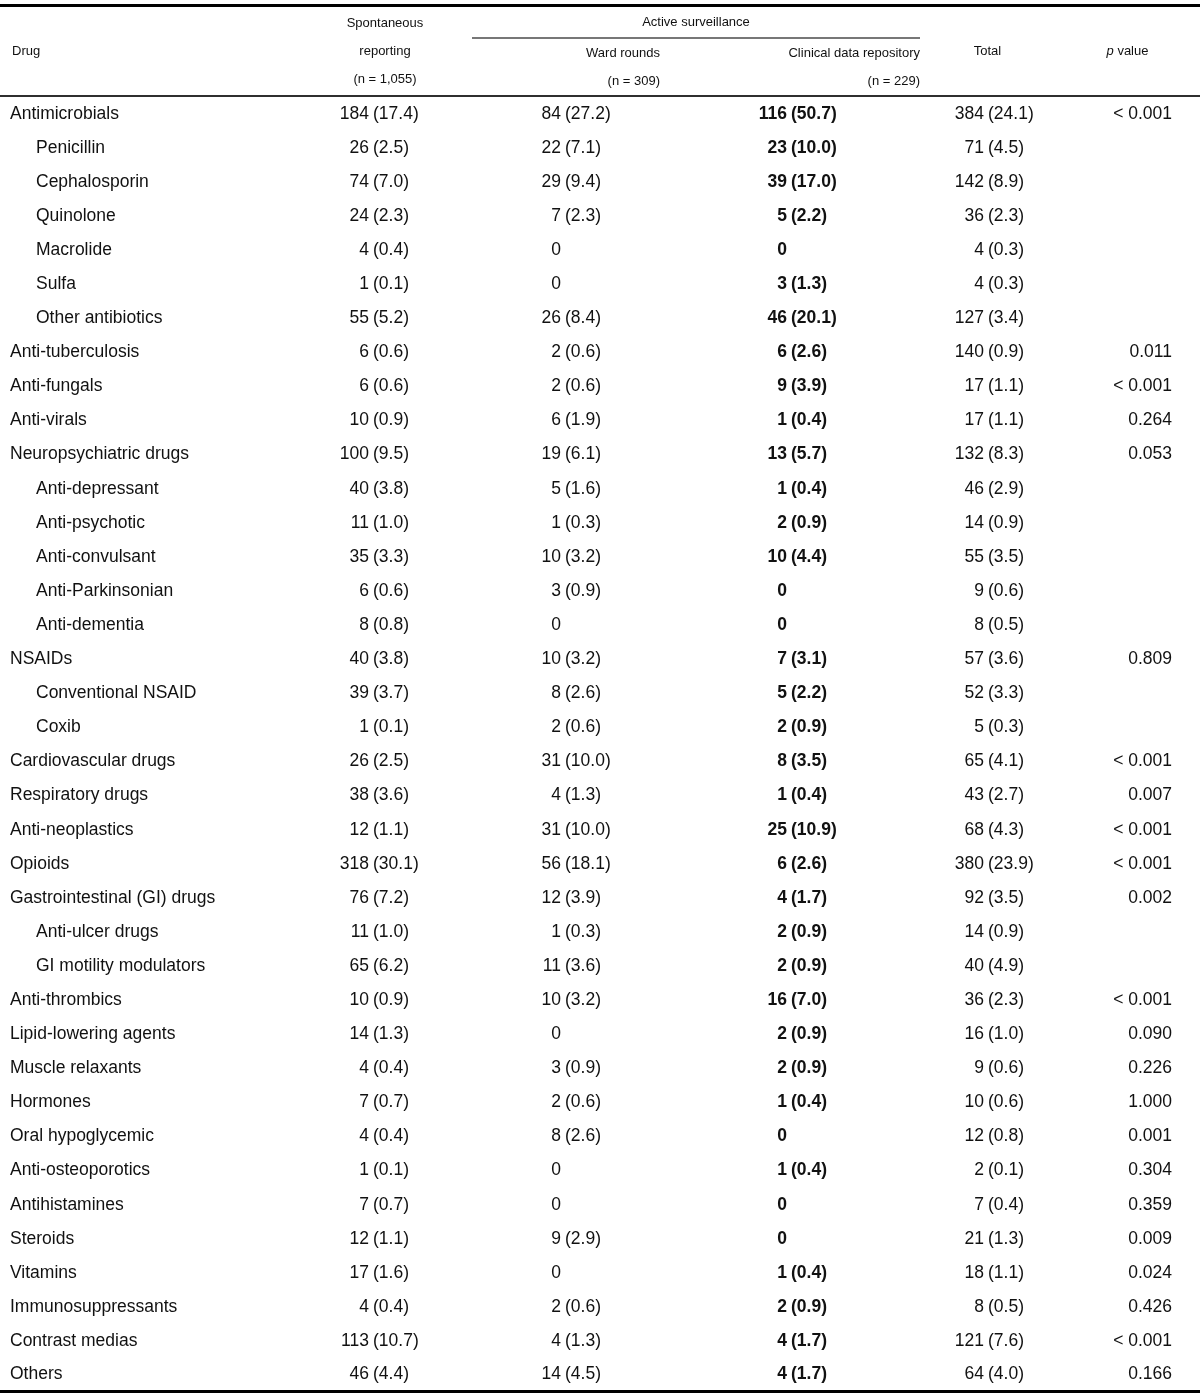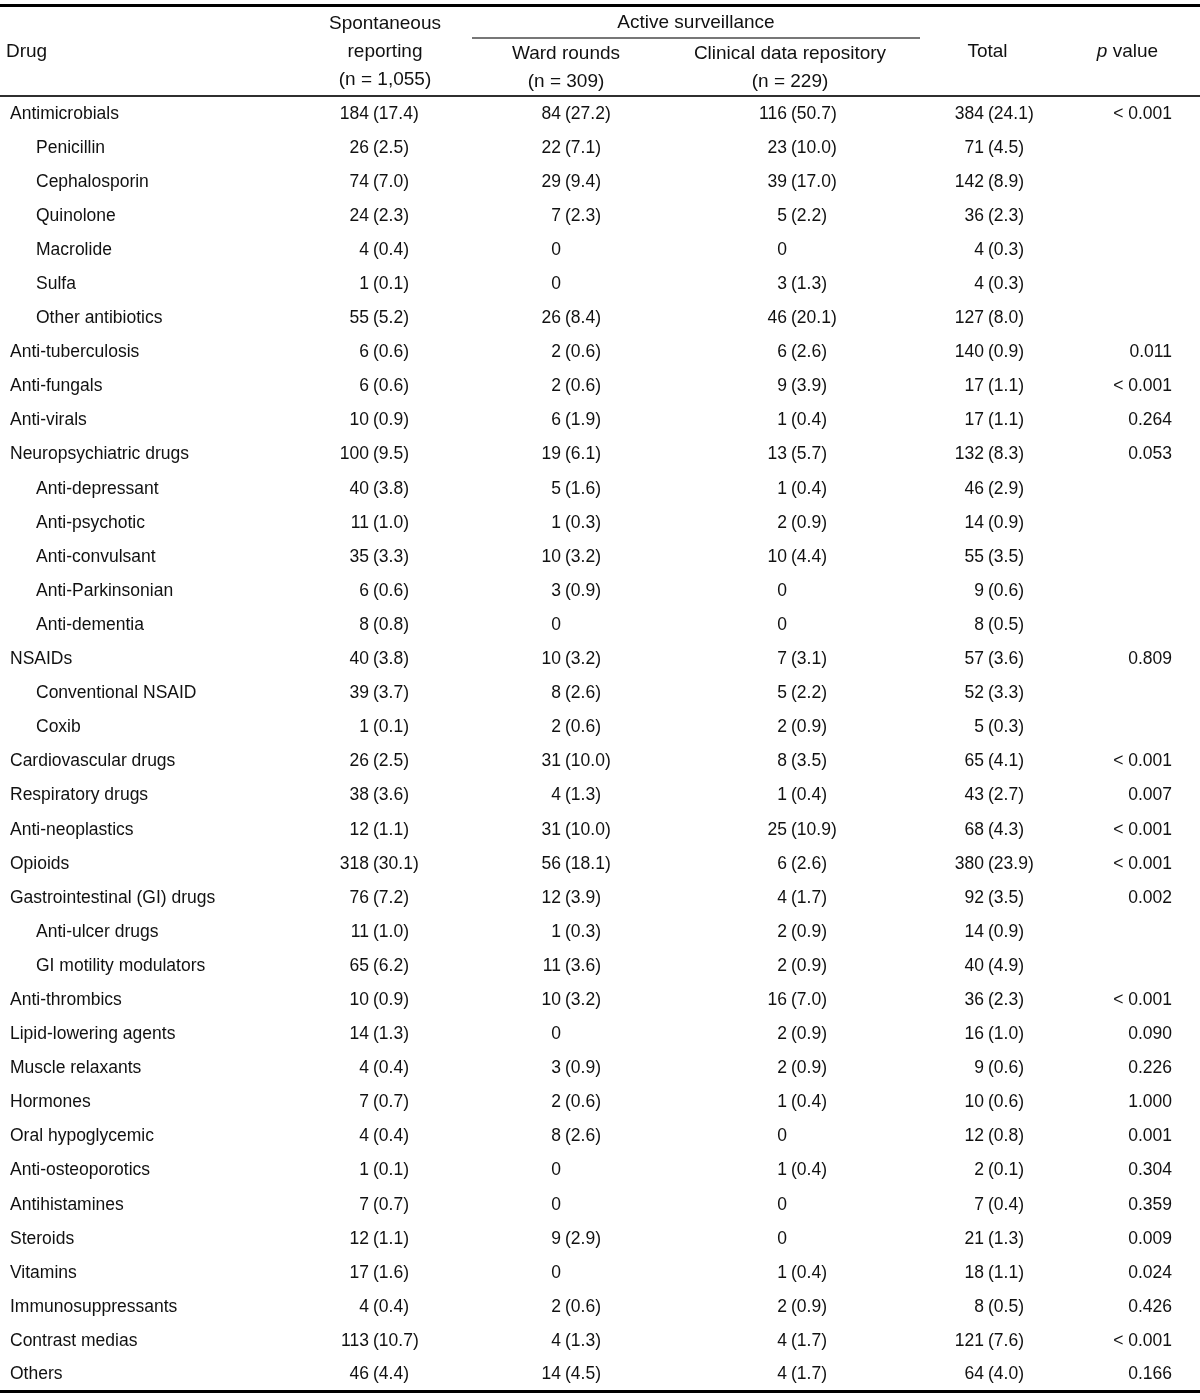--- a/index.html
+++ b/index.html
@@ -21,51 +21,51 @@
   }
   col.c-drug  { width: 298px; }
   col.c-sr    { width: 174px; }
   col.c-wr    { width: 188px; }
   col.c-cdr   { width: 260px; }
   col.c-total { width: 135px; }
   col.c-p     { width: 145px; }
 
   thead th {
     font-weight: normal;
-    font-size: 19px;
+    font-size: 13px;
     padding: 0;
     vertical-align: middle;
     text-align: center;
     line-height: 28px;
   }
   thead th.h-bottom { border-bottom: 2px solid #2f2f2f; }
-  th.drug-h { text-align: left; padding-left: 6px; }
+  th.drug-h { text-align: left; padding-left: 12px; }
   th.as-h {
     border-bottom: 2px solid #777777;
     height: 32px;
     line-height: 30px;
   }
-  tr.subhead-row th { height: 44px; }
+  tr.subhead-row th { height: 44px; text-align: right; }
 
   tbody td {
     height: 34.1px;
     padding: 0;
     vertical-align: middle;
     white-space: nowrap;
   }
   td.drug { text-align: left; padding-left: 10px; }
   td.drug.indent { padding-left: 36px; }
 
   td.numcell { text-align: left; }
   .val { display: inline-flex; white-space: nowrap; }
   .cnt { display: inline-block; width: 62px; text-align: right; }
   .pct { display: inline-block; width: 60px; text-align: left; margin-left: 4px; }
   td.cell-sr    { padding-left: 9px;  }
   td.cell-wr    { padding-left: 27px; }
-  td.cell-cdr   { padding-left: 65px; }
+  td.cell-cdr   { padding-left: 65px; font-weight: bold; }
   td.cell-total { padding-left: 2px;  }
 
   td.pval { text-align: right; padding-right: 28px; }
   th.p-h i { font-style: italic; }
 </style>
 </head>
 <body>
 
 <div class="table-wrap">
   <table class="paper-table">
@@ -236,21 +236,21 @@
     <td class="numcell cell-wr"><span class="val">
               <span class="cnt">26</span>
               <span class="pct">(8.4)</span>
             </span></td>
     <td class="numcell cell-cdr"><span class="val">
               <span class="cnt">46</span>
               <span class="pct">(20.1)</span>
             </span></td>
     <td class="numcell cell-total"><span class="val">
               <span class="cnt">127</span>
-              <span class="pct">(8.0)</span>
+              <span class="pct">(3.4)</span>
             </span></td>
     <td class="pval"></td>
   </tr>
 
   <tr>
     <td class="drug">Anti-tuberculosis</td>
     <td class="numcell cell-sr"><span class="val">
               <span class="cnt">6</span>
               <span class="pct">(0.6)</span>
             </span></td>

